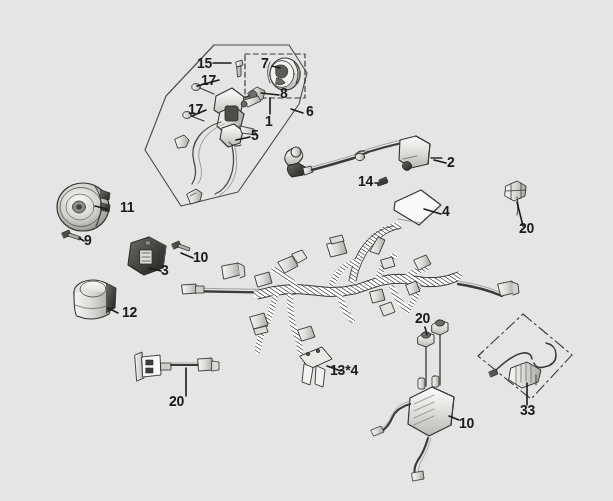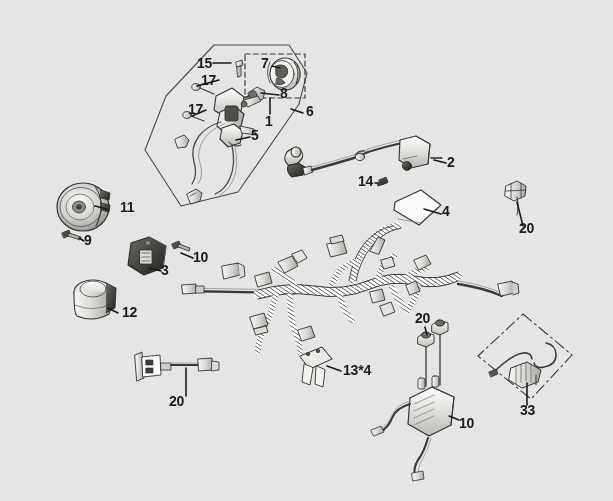--- a/index.html
+++ b/index.html
@@ -357,18 +357,18 @@
   <div class="callout big" style="left:447px; top:155px;">2</div>
   <div class="callout big" style="left:358px; top:174px;">14</div>
   <div class="callout big" style="left:442px; top:204px;">4</div>
   <div class="callout big" style="left:519px; top:221px;">20</div>
   <div class="callout big" style="left:120px; top:200px;">11</div>
   <div class="callout big" style="left:84px;  top:233px;">9</div>
   <div class="callout big" style="left:161px; top:263px;">3</div>
   <div class="callout big" style="left:193px; top:250px;">10</div>
   <div class="callout big" style="left:122px; top:305px;">12</div>
   <div class="callout big" style="left:169px; top:394px;">20</div>
-  <div class="callout big" style="left:343px; top:363px;">13*4</div>
+  <div class="callout big" style="left:330px; top:363px;">13*4</div>
   <div class="callout big" style="left:415px; top:311px;">20</div>
   <div class="callout big" style="left:459px; top:416px;">10</div>
   <div class="callout big" style="left:520px; top:403px;">33</div>
 
 </div>
 
 </body></html>

